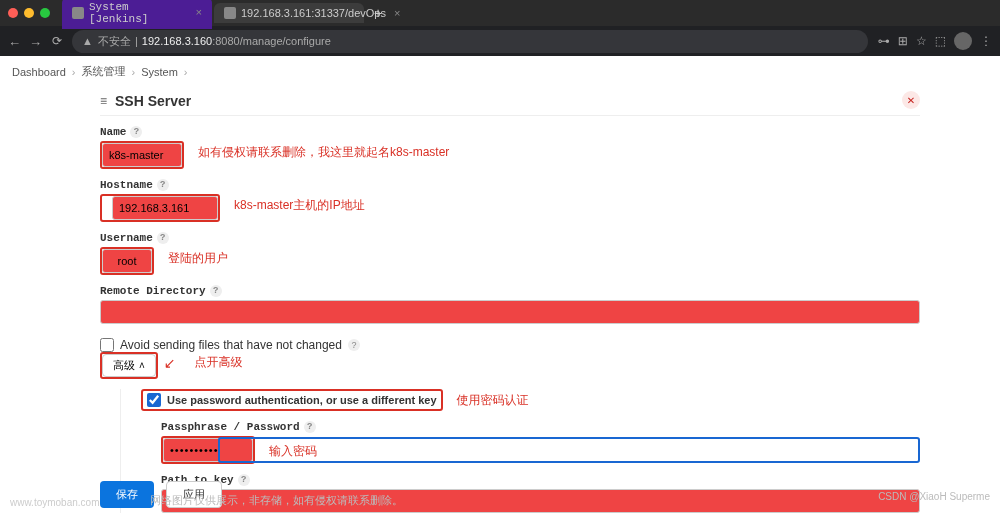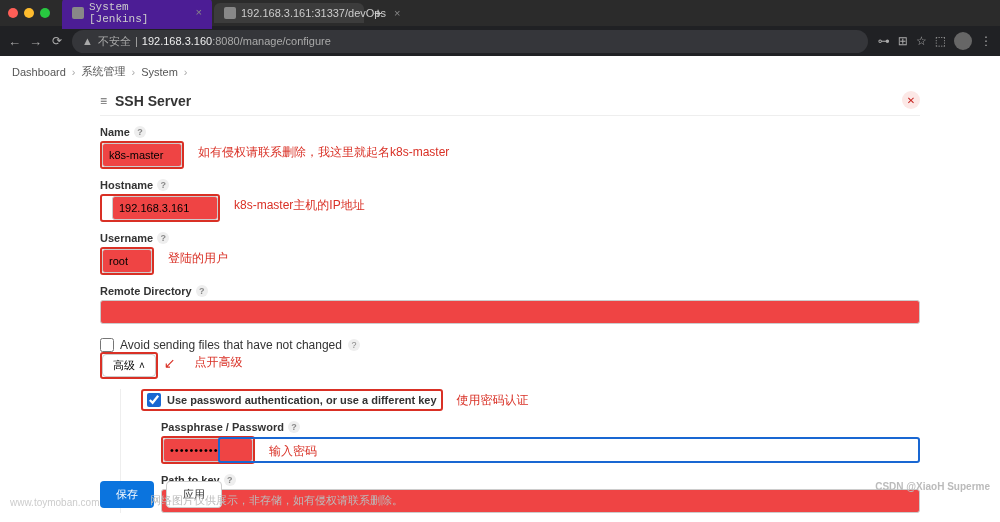--- a/index.html
+++ b/index.html
@@ -33,21 +33,21 @@
     .breadcrumb span.caret { color: #aaa; margin: 0 6px; }
     
     
     .content { padding: 0 80px 0 100px; position: relative; }
     .section-header { display: flex; align-items: center; gap: 8px; padding: 6px 0; border-bottom: 1px solid #eee; }
     .section-header .burger { cursor: pointer; color: #666; }
     .section-header .title { font-weight: 600; font-size: 14px; }
     .close-x { position: absolute; right: 80px; top: 4px; width: 18px; height: 18px; border-radius: 50%; background: #fce8e6; color: #c5221f; display: flex; align-items:center; justify-content:center; font-size:10px; cursor: pointer; }
     
     .field { margin-top: 10px; }
-    .field-label { font-size: 11px; font-weight: 600; display:flex; align-items:center; gap:4px; margin-bottom: 3px; }
+    .field-label { font-size: 11px; font-weight: 600; display:flex; align-items:center; gap:4px; margin-bottom: 3px; font-family: Liberation Mono, monospace; }
     .help-q { width: 12px; height: 12px; border-radius: 50%; background: #eee; color: #888; font-size: 9px; display:inline-flex; align-items:center; justify-content:center; cursor: pointer; }
     .input { width: 100%; border: 1px solid #ccc; border-radius: 3px; padding: 4px 6px; font-size: 11px; line-height: 14px; background:#ef4444; }
     
     .annotation-row { display: flex; align-items: flex-start; gap: 6px; }
     .red-box { border: 2px solid #d93025; border-radius: 3px; display: inline-block; }
     .red-text { color: #d93025; font-size: 12px; margin-left: 8px; margin-top: 3px; }
     .red-arrow { display:inline-flex; align-items:center; color:#d93025; font-size:11px; margin-right:4px; margin-top:3px; }
     .red-arrow::before { content:"↙"; font-size:14px; margin-right:1px; }
     
     .checkbox-row { display:flex; align-items:center; gap: 6px; margin-top:14px; }
@@ -59,21 +59,21 @@
     
     .indent { margin-left: 20px; margin-top: 10px; border-left: 1px solid #eee; padding-left: 0; }
     .indent2 { margin-left: 40px; }
     .pass-input { border: 2px solid #1967d2; }
     
     .footer-btns { position: fixed; bottom: 14px; left: 100px; display:flex; gap:12px; }
     .btn-primary { background:#0b74de; color:#fff; border:none; border-radius:4px; padding:5px 16px; font-size:11px; cursor:pointer; }
     .btn-secondary { background:#fff; color:#333; border:1px solid #ccc; border-radius:4px; padding:5px 16px; font-size:11px; cursor:pointer; }
     
     .watermark { position:fixed; bottom:14px; left:10px; color:#ccc; font-size:10px; }
-    .copyright-r { position:fixed; bottom:30px; right:10px; color:#bbb; font-size:10px;font-weight:bold; }
+    .copyright-r { position:fixed; bottom:20px; right:10px; color:#bbb; font-size:10px; }
     .disclaimer { position:fixed; bottom:14px; left:150px; color:#bbb; font-size:11px; }
     
     .name-input-wrap { display:inline-block; }
     .short-input { width: 80px; }
   </style>
 </head>
 <body>
 
 <div class="browser-top">
   <div class="traffic-lights">
@@ -159,21 +159,21 @@
     </div>
   </div>
 
   <div class="field">
     <div class="field-label">
       <span>Username</span>
       <span class="help-q">?</span>
     </div>
     <div class="annotation-row">
       <span class="red-box name-input-wrap">
-        <input class="input short-input" style="width: 50px;" value="root">
+        <input class="input short-input" style="width: 50px; text-align: center;" value="root">
       </span>
       <span class="red-text">登陆的用户</span>
     </div>
   </div>
 
   <div class="field">
     <div class="field-label">
       <span>Remote Directory</span>
       <span class="help-q">?</span>
     </div>

